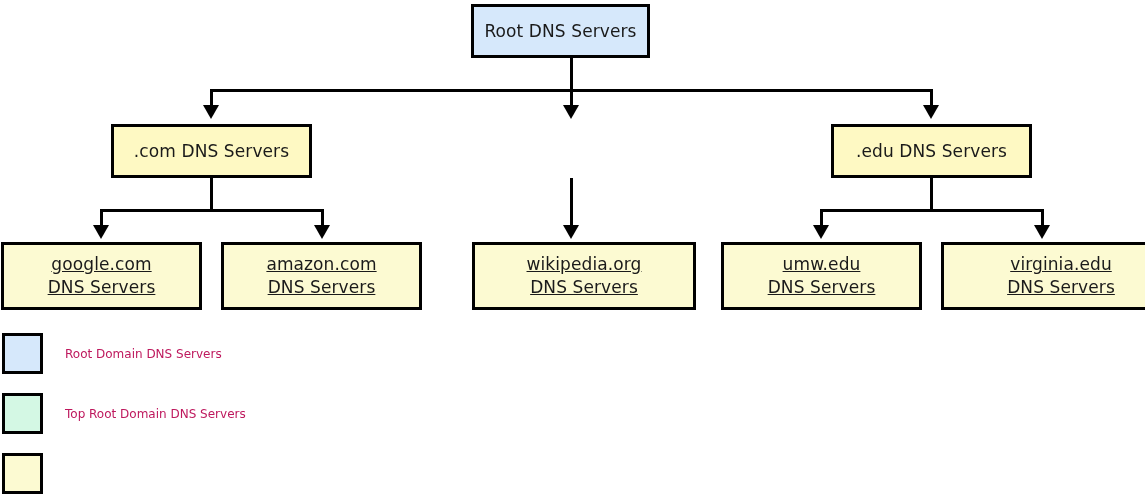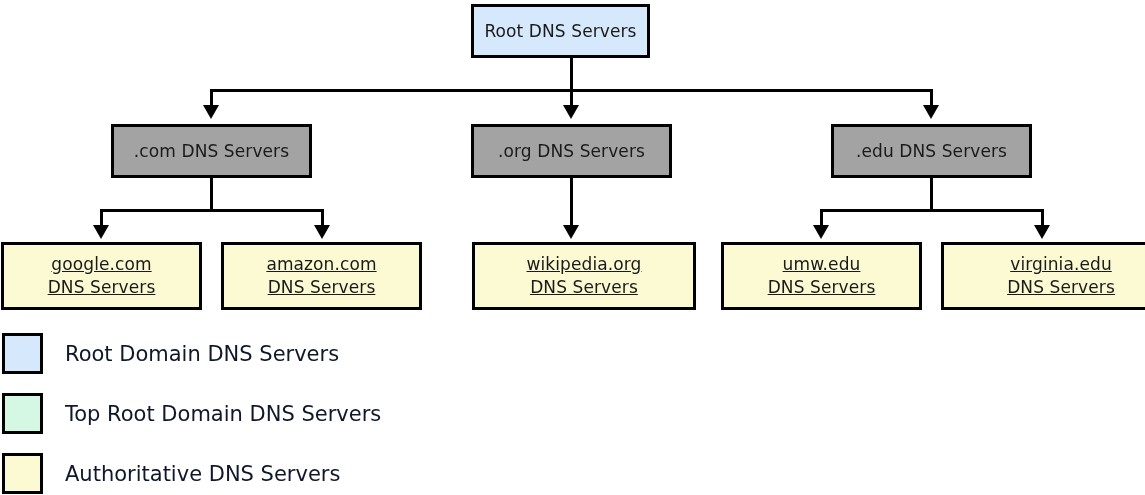--- a/index.html
+++ b/index.html
@@ -28,21 +28,21 @@
     font-size: 17px;
     color: #1a1a1a;
     line-height: 1.35;
     letter-spacing: 0.1px;
   }
   .node-label {
     display: block;
     white-space: pre-line;
   }
   .root-node   { background: #d6e8fb; }
-  .tld-node    { background: #a3a3a3; }
+  .tld-node    { background: #fef9c3; }
   .auth-node   { background: #fcfad2; text-decoration: underline; }
 
   
   .edge {
     position: absolute;
     background: #000000;
   }
   .edge-v { width: 3px; }
   .edge-h { height: 3px; }
 
@@ -71,22 +71,22 @@
   }
   .legend-swatch {
     box-sizing: border-box;
     width: 41px;
     height: 41px;
     border: 3px solid #000000;
     flex: 0 0 auto;
   }
   .legend-text {
     margin-left: 22px;
-    font-size: 21px;
-    color: #0f172a;
+    font-size: 12px;
+    color: #be185d;
     white-space: nowrap;
   }
 </style>
 </head>
 <body>
 
 <div id="diagram">
 
   <div class="node root-node" style="left:471px; top:4px; width:179px; height:54px;">
     <span class="node-label">Root DNS Servers</span>
@@ -100,23 +100,20 @@
   <div class="arrow" style="left:203px; top:105px;"></div>
 
   <div class="edge edge-v" style="left:570px; top:89px; width:3px; height:18px;"></div>
   <div class="arrow" style="left:563px; top:105px;"></div>
 
   <div class="edge edge-v" style="left:930px; top:89px; width:3px; height:18px;"></div>
   <div class="arrow" style="left:923px; top:105px;"></div>
 
   <div class="node tld-node" style="left:111px; top:124px; width:201px; height:54px;">
     <span class="node-label">.com DNS Servers</span>
-  </div>
-  <div class="node tld-node" style="left:471px; top:124px; width:201px; height:54px;">
-    <span class="node-label">.org DNS Servers</span>
   </div>
   <div class="node tld-node" style="left:831px; top:124px; width:201px; height:54px;">
     <span class="node-label">.edu DNS Servers</span>
   </div>
 
   <div class="edge edge-v" style="left:210px; top:178px; width:3px; height:34px;"></div>
   <div class="edge edge-h" style="left:100px; top:209px; width:224px; height:3px;"></div>
   <div class="edge edge-v" style="left:100px; top:209px; width:3px; height:18px;"></div>
   <div class="arrow" style="left:93px; top:225px;"></div>
   <div class="edge edge-v" style="left:321px; top:209px; width:3px; height:18px;"></div>
@@ -157,17 +154,16 @@
     <div class="legend-row" style="top:8px;">
       <div class="legend-swatch" style="background:#d6e8fb;"></div>
       <div class="legend-text">Root Domain DNS Servers</div>
     </div>
     <div class="legend-row" style="top:68px;">
       <div class="legend-swatch" style="background:#d4f8e4;"></div>
       <div class="legend-text">Top Root Domain DNS Servers</div>
     </div>
     <div class="legend-row" style="top:128px;">
       <div class="legend-swatch" style="background:#fcfad2;"></div>
-      <div class="legend-text">Authoritative DNS Servers</div>
     </div>
   </div>
 
 </div>
 
 </body></html>

